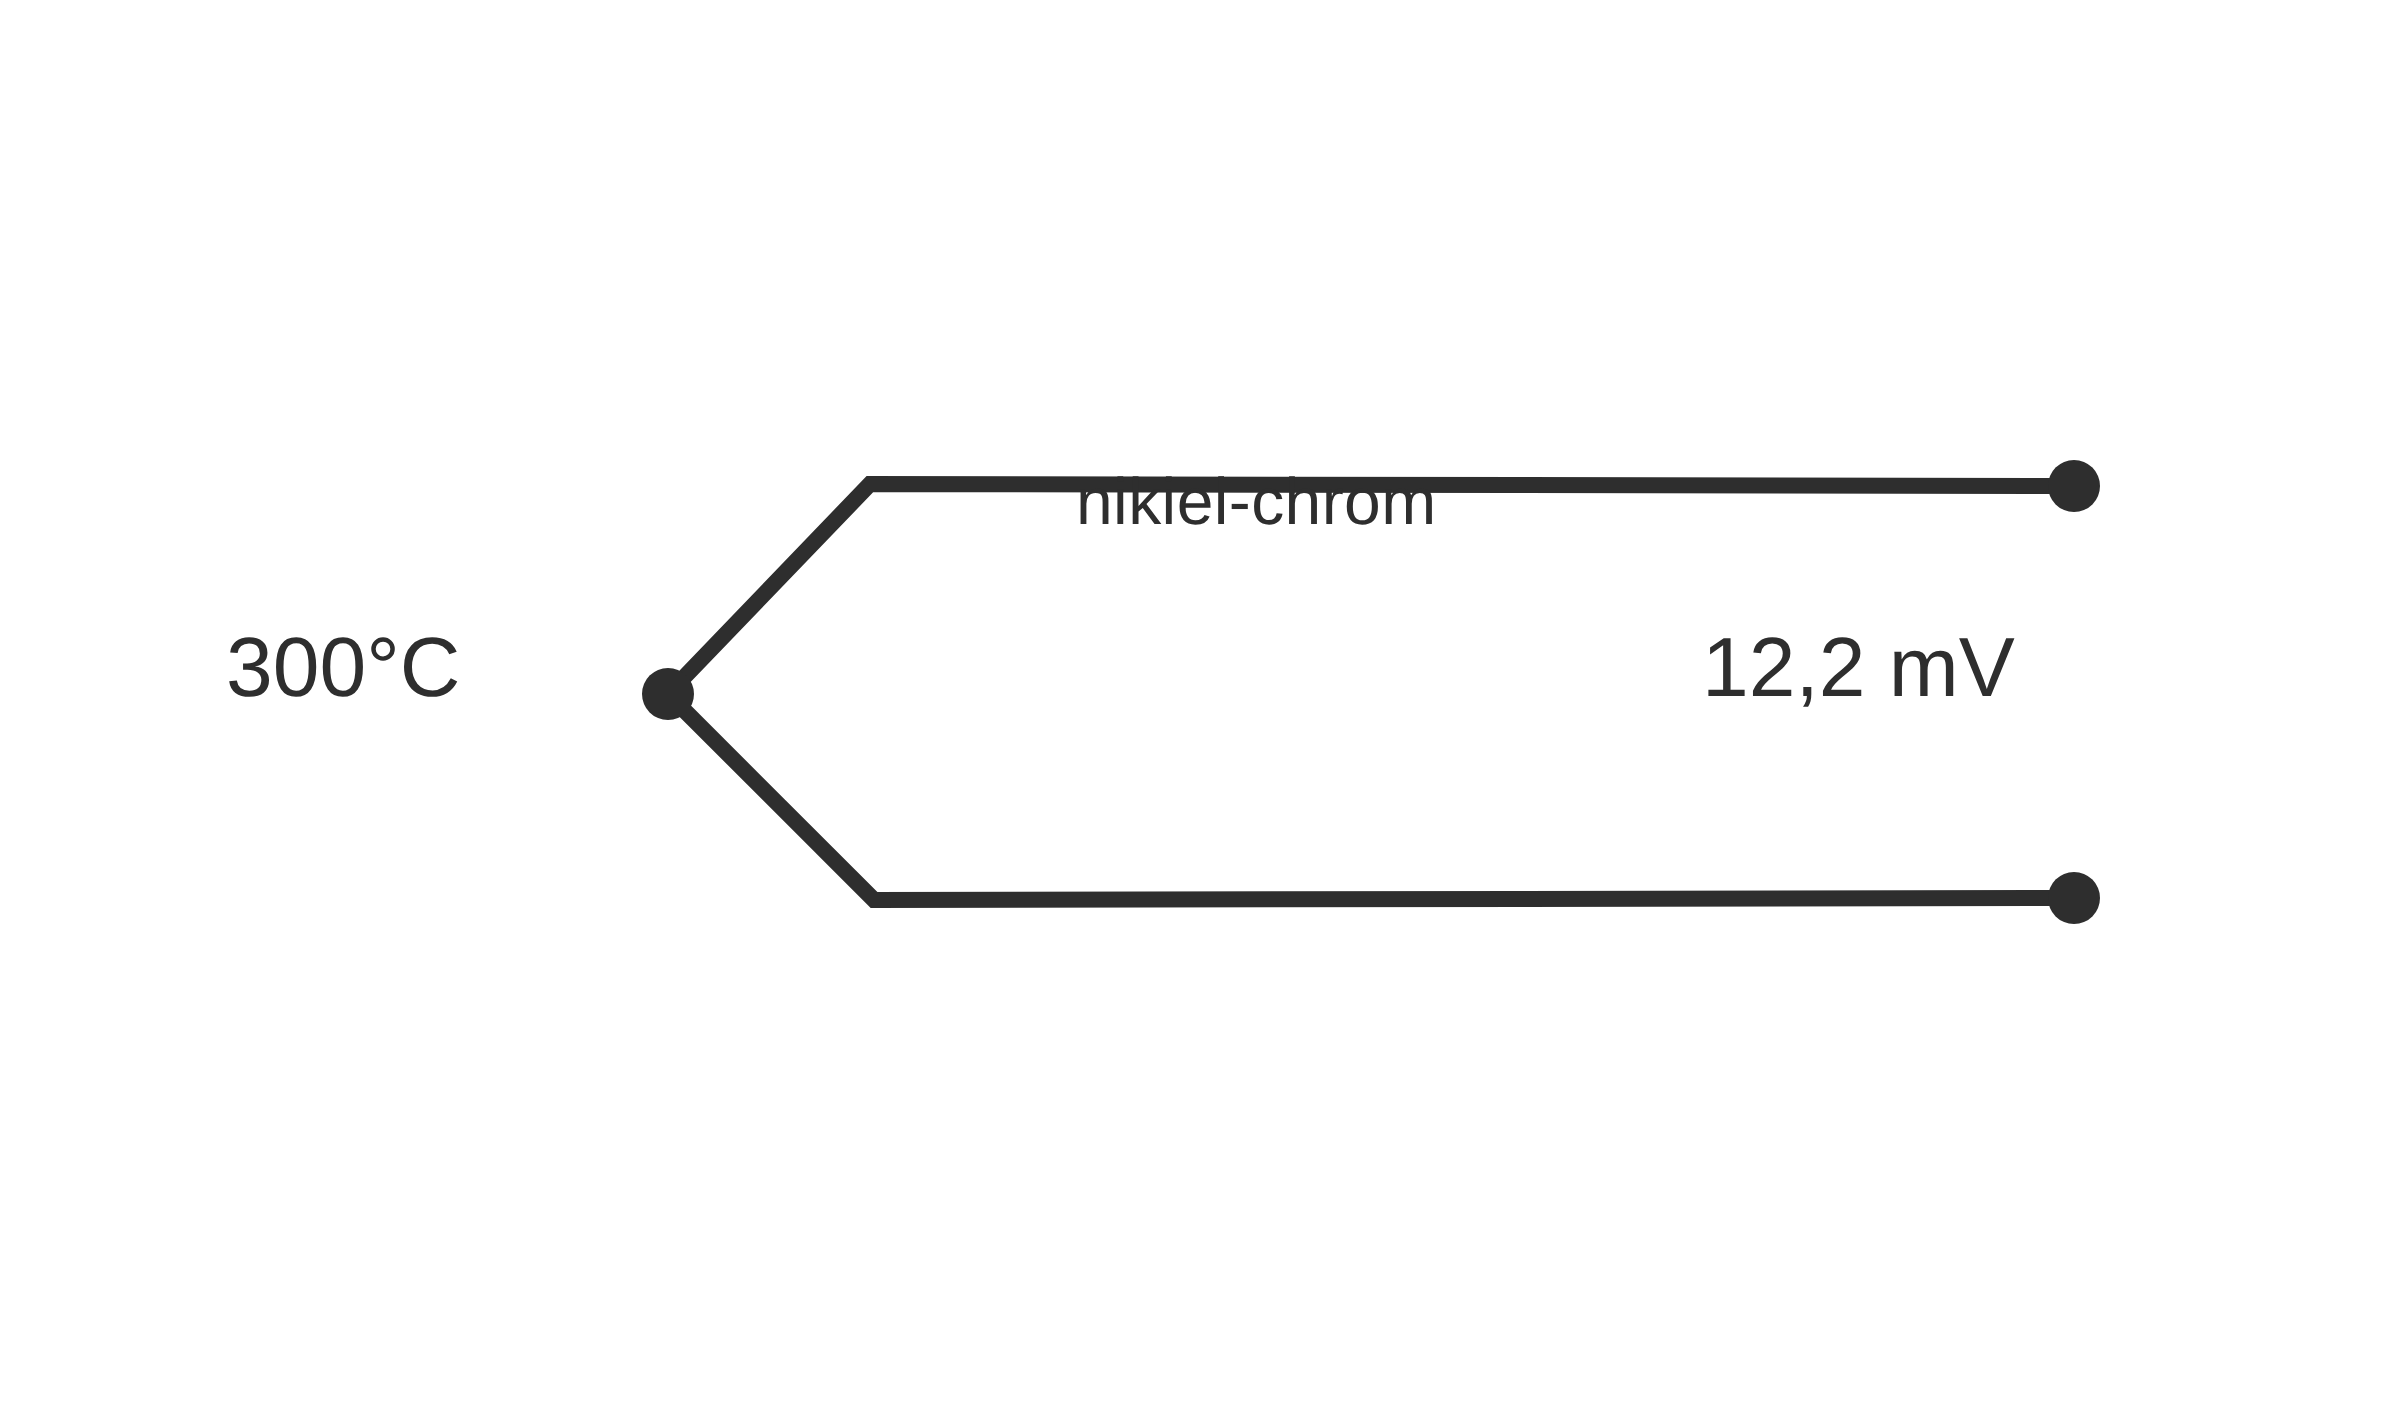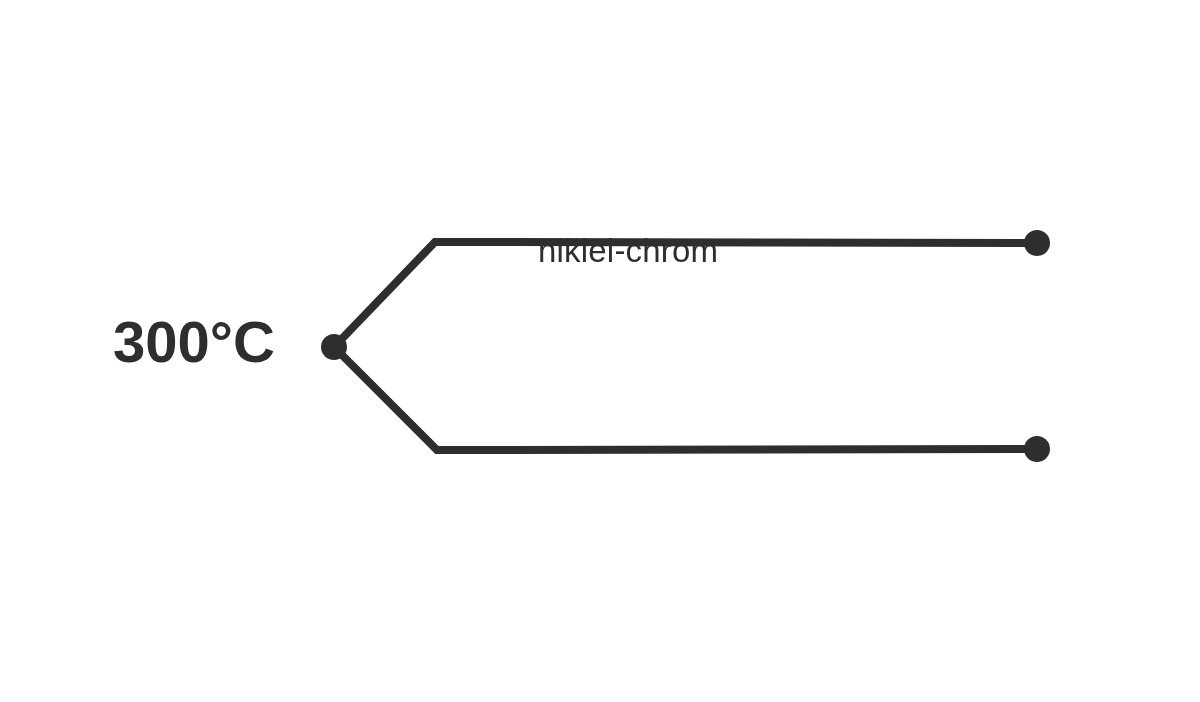--- a/index.html
+++ b/index.html
@@ -24,22 +24,22 @@
     width: 1200px;
     height: 702px;
   }
   .txt {
     position: absolute;
     color: #2e2e2e;
     white-space: nowrap;
     line-height: 1;
   }
   .big {
-    font-size: 58px;
-    font-weight: 700;
+    font-size: 42px;
+    font-weight: 400;
     letter-spacing: 0px;
   }
   .wirelabel {
     font-size: 33px;
     font-weight: 400;
     letter-spacing: 0.2px;
   }
   #temp-label {
     left: 113px;
     top: 313px;
@@ -68,17 +68,18 @@
       <path d="M 334 347 L 435 242 L 1037 243"></path>
       <path d="M 334 347 L 437 450 L 1037 449"></path>
     </g>
     <circle cx="334" cy="347" r="13" fill="#2e2e2e"></circle>
     <circle cx="1037" cy="243" r="13" fill="#2e2e2e"></circle>
     <circle cx="1037" cy="449" r="13" fill="#2e2e2e"></circle>
   </svg>
 
   <div class="txt big" id="temp-label">300°C</div>
 
+  <div class="txt big" id="emf-label">12,2 mV</div>
 
   <div class="txt wirelabel" id="upper-wire-label">nikiel-chrom</div>
 
 
 </div>
 
 </body></html>

